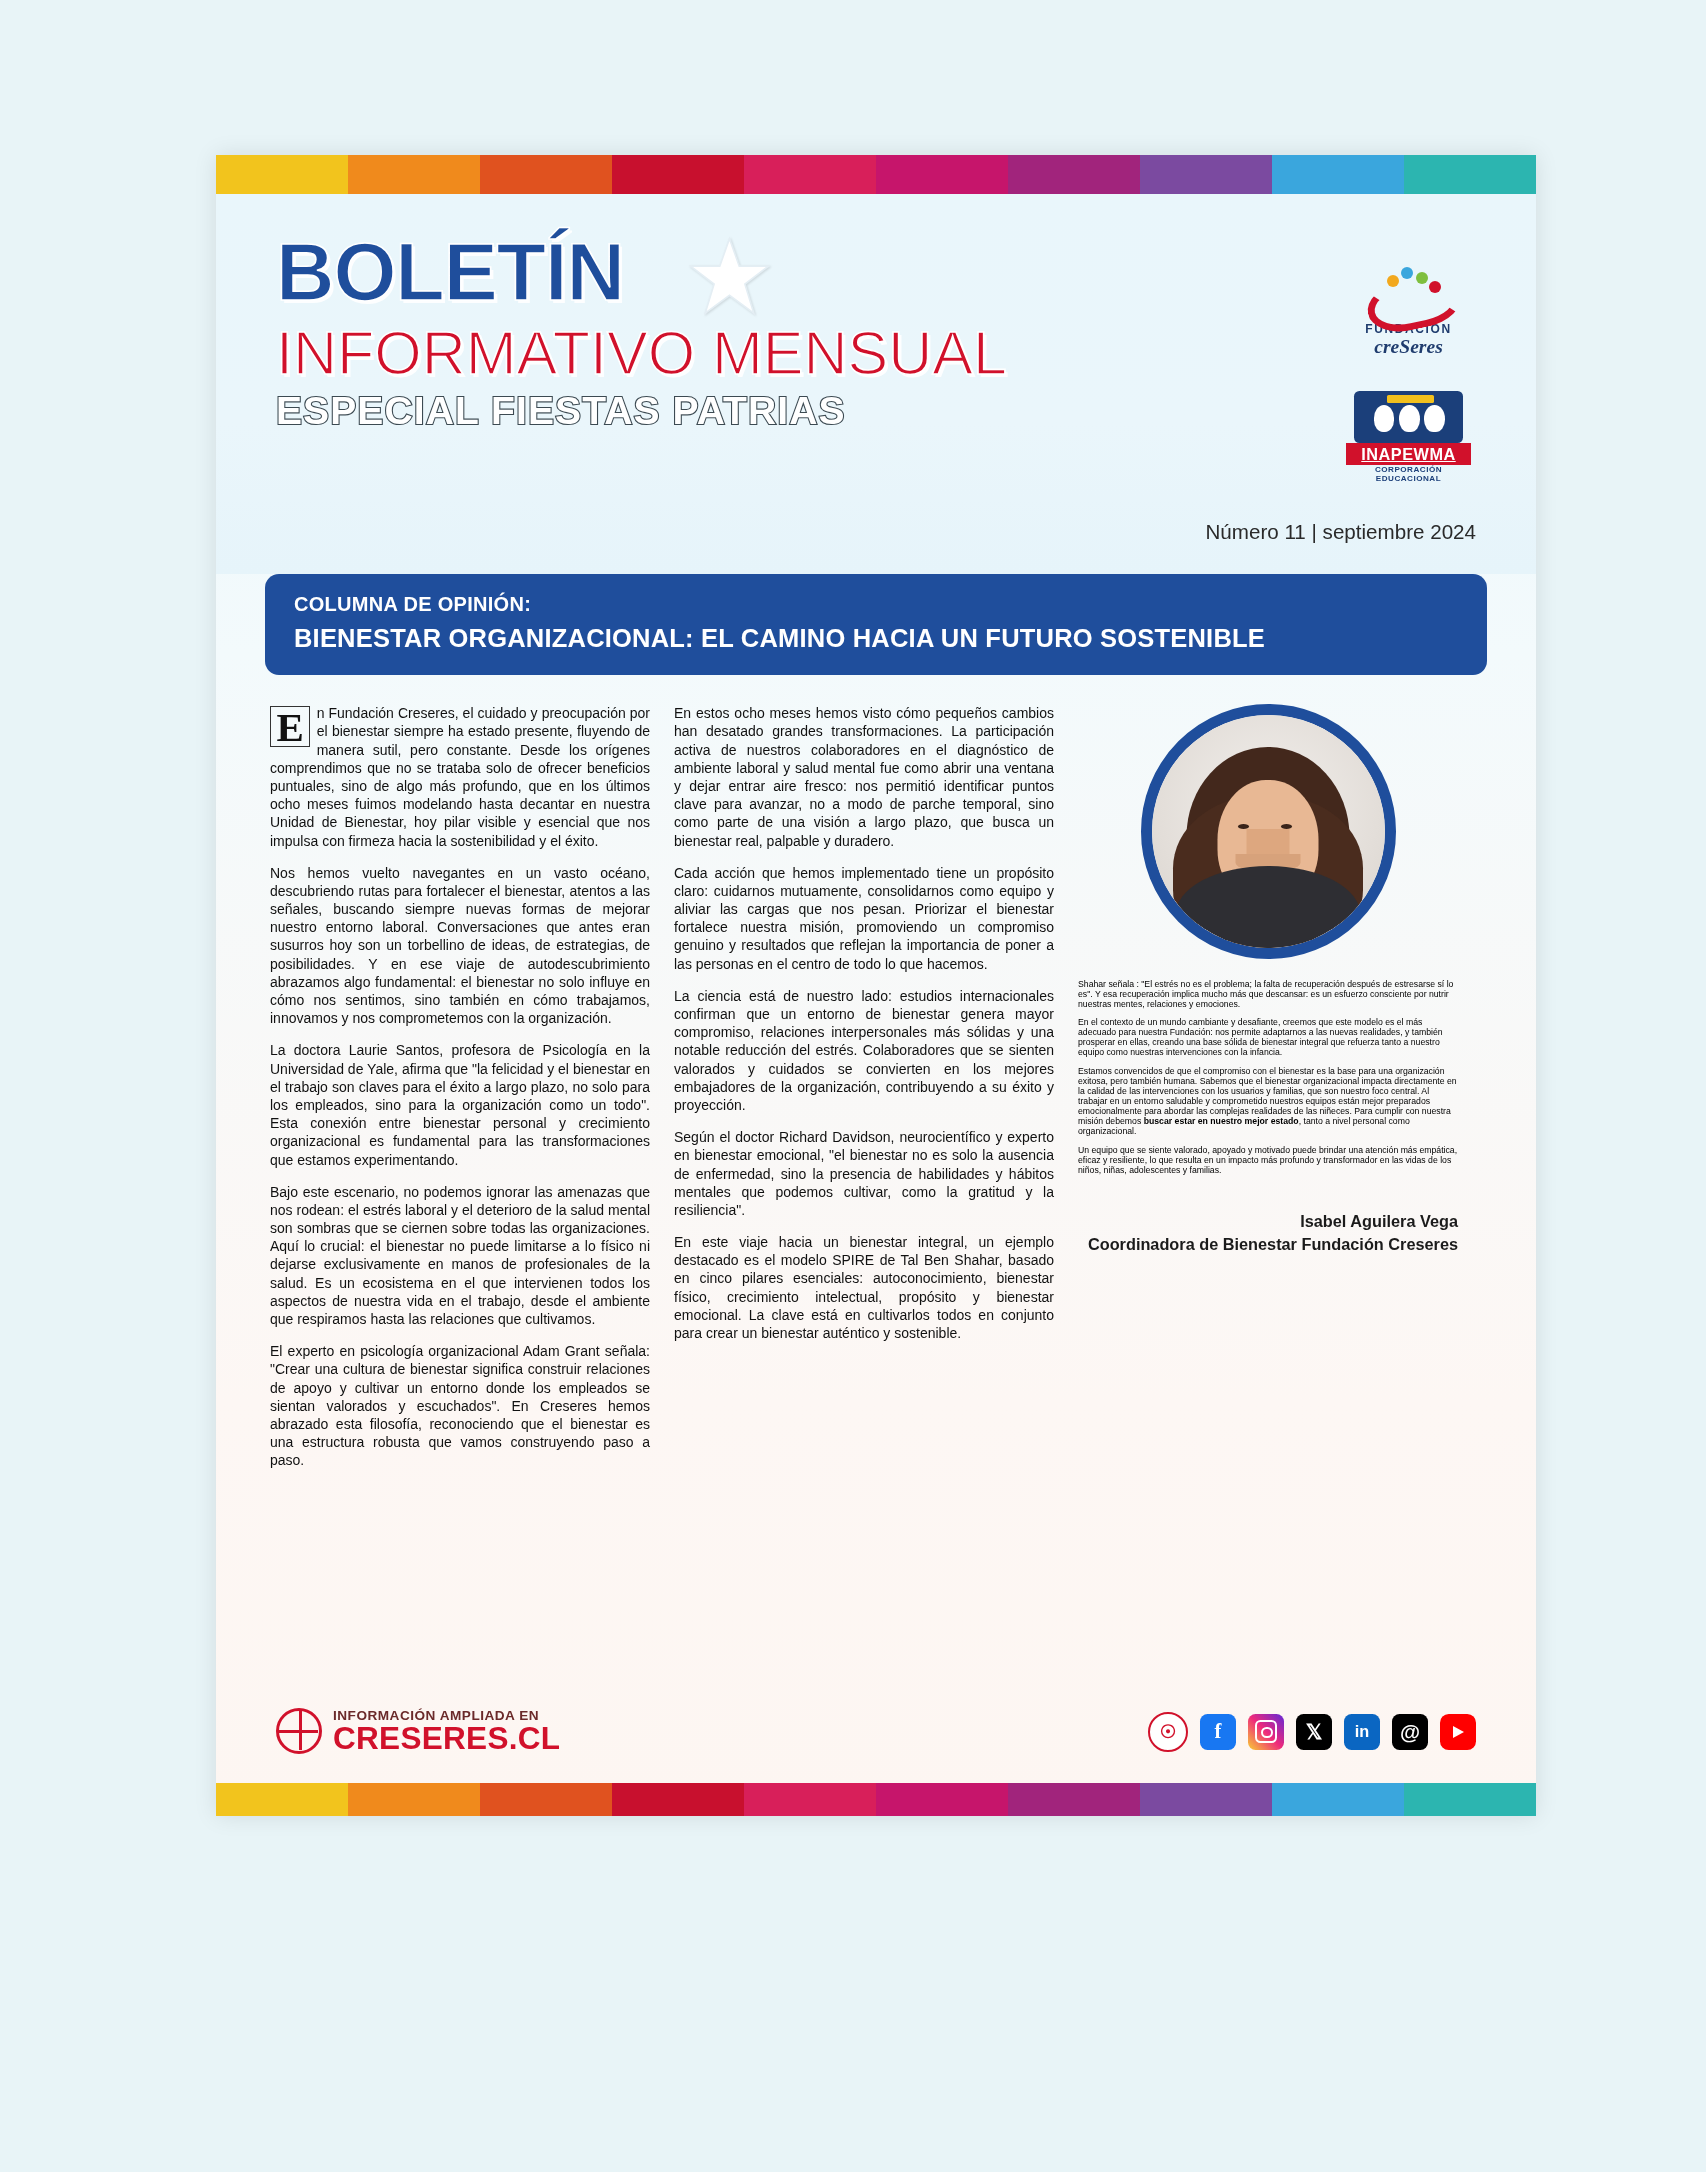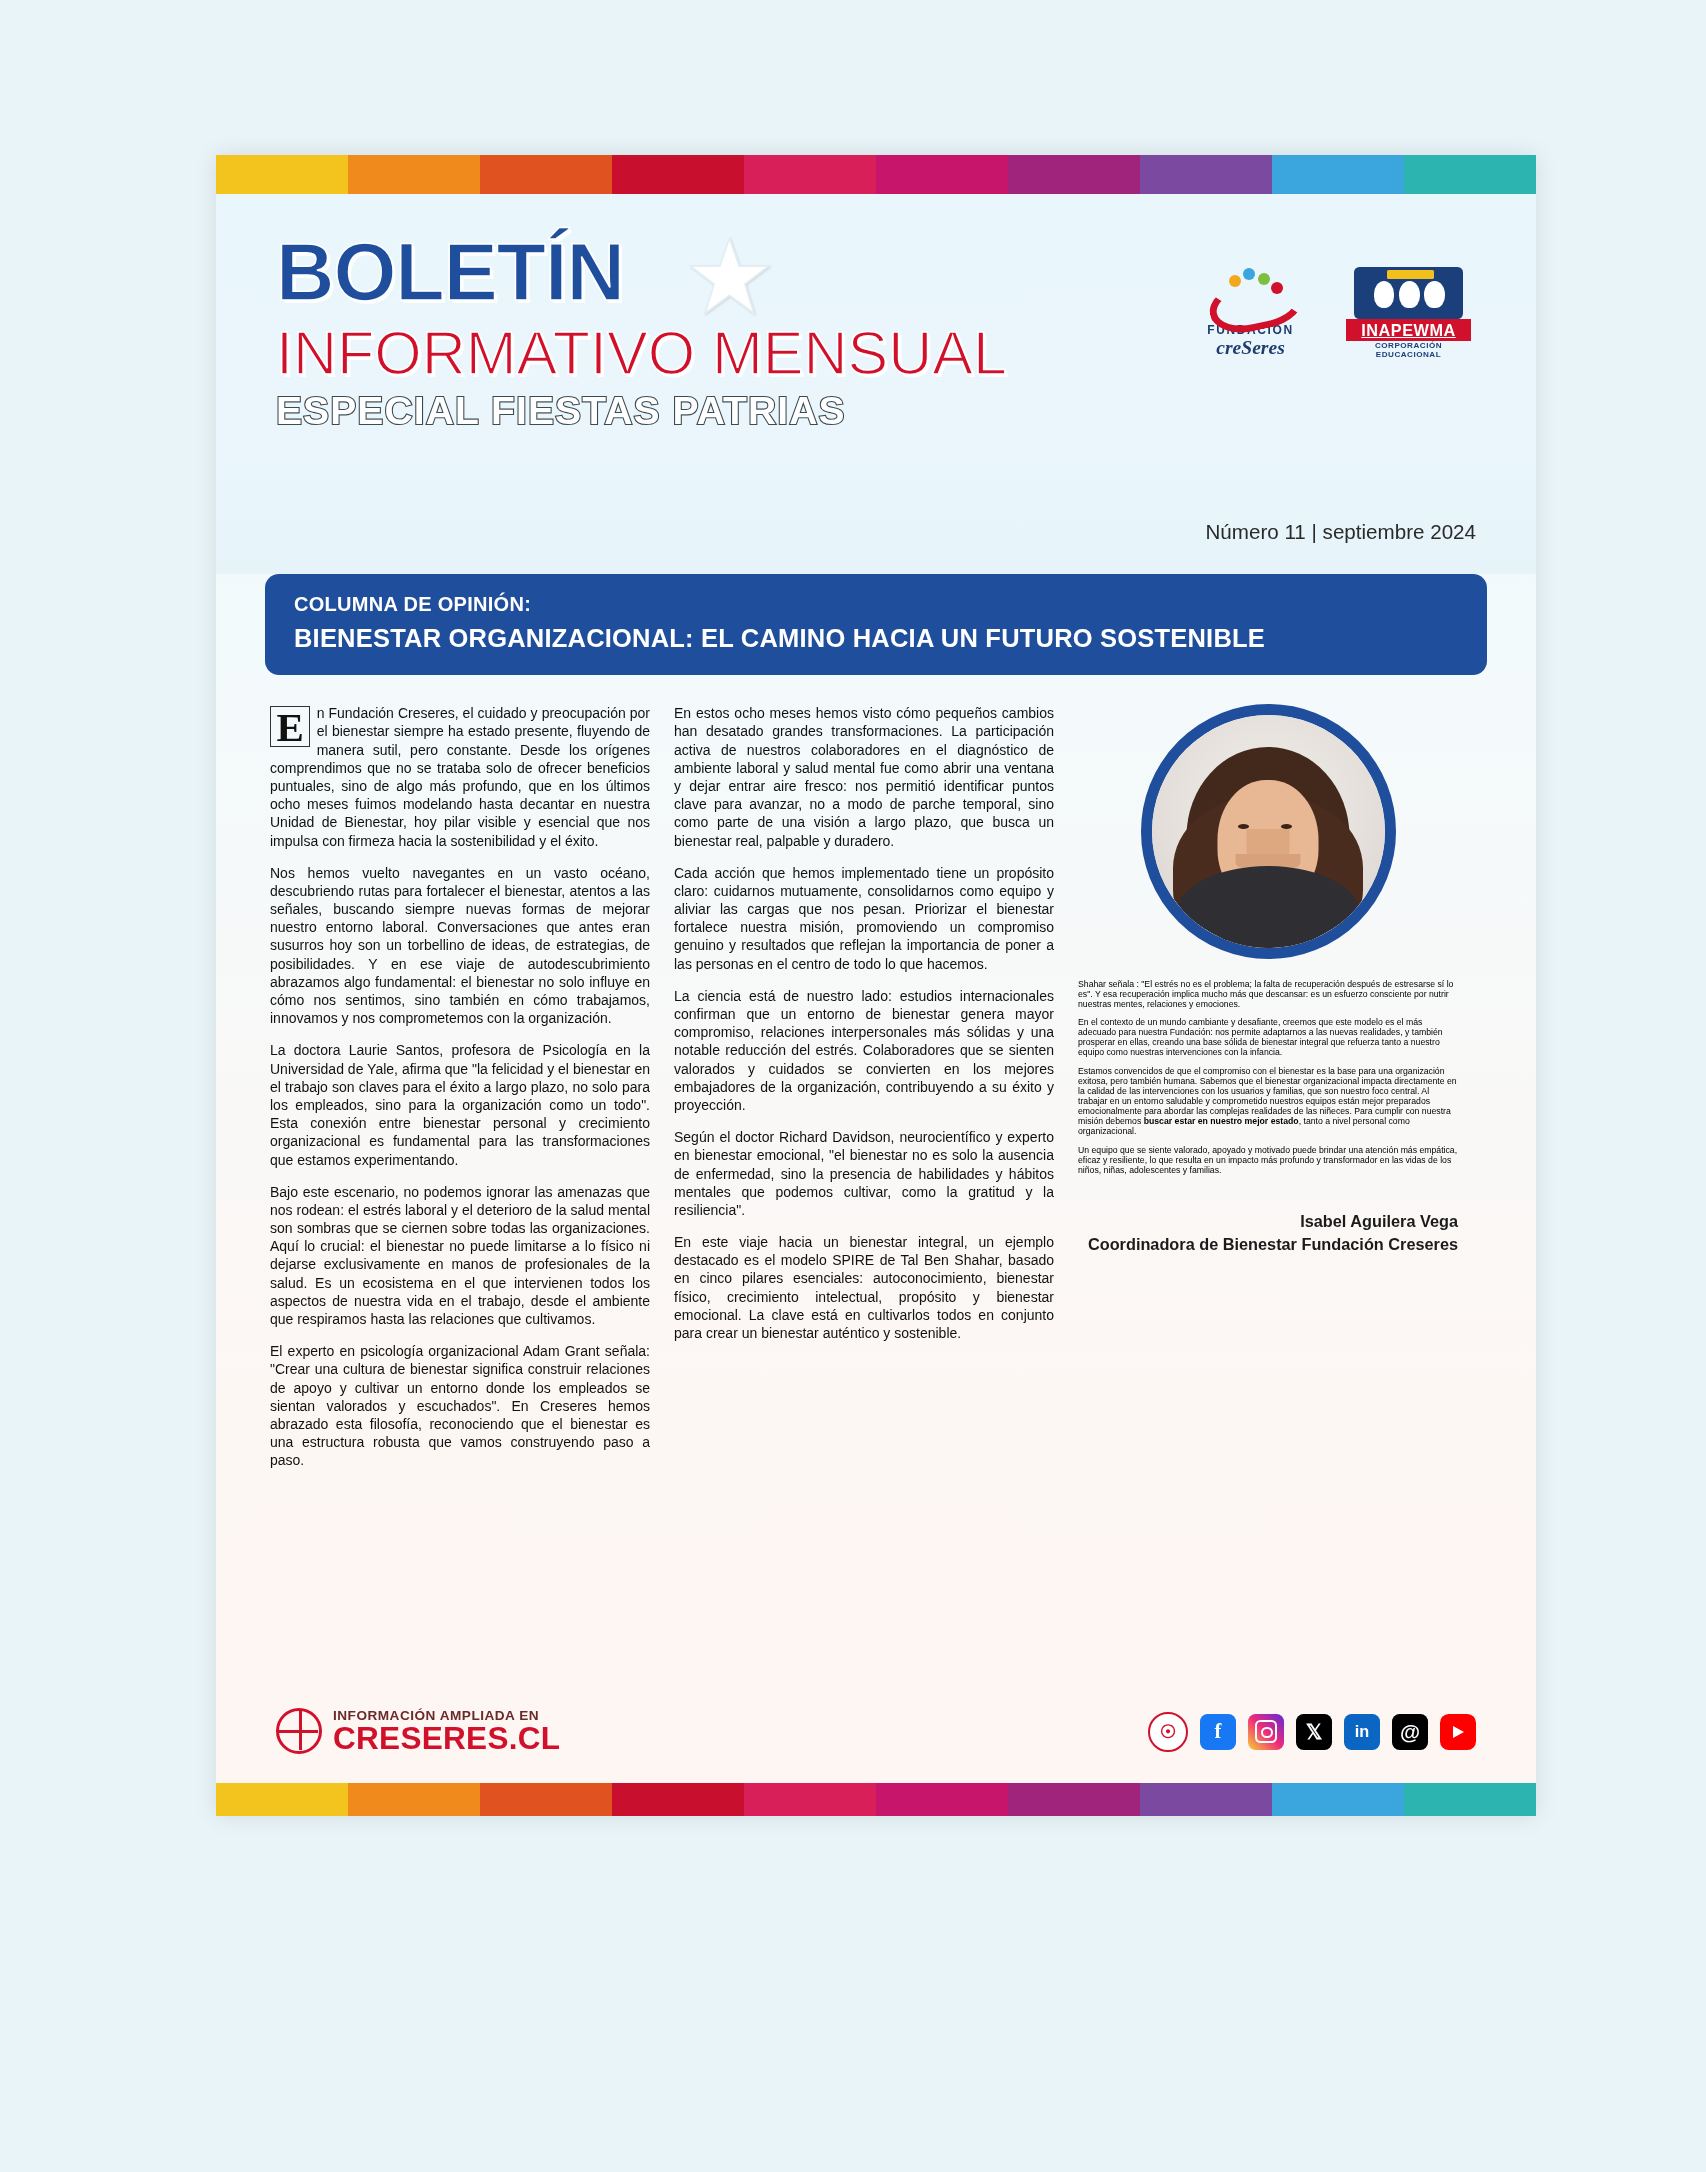--- a/index.html
+++ b/index.html
@@ -53,21 +53,21 @@
     font-size:39px;font-weight:bold;color:#ffffff;
     letter-spacing:1.1px;line-height:1;margin-top:7.6px;
     -webkit-text-stroke:2.2px #3c4a52;
     paint-order:stroke fill;
   }
   .issue{
     position:absolute;right:60px;top:326px;
     font-size:20.6px;color:#2a2a2a;
   }
   
-  .logos{position:absolute;right:65px;top:73px;display:flex;gap:33px;align-items:flex-end;}
+  .logos{position:absolute;right:65px;top:73px;display:flex;gap:33px;align-items:center;flex-direction:column;}
   .logo-creseres{width:125px;text-align:center;}
   .logo-creseres .mark{
     width:92px;height:52px;margin:0 auto 3.3px auto;position:relative;
   }
   .logo-creseres .swoosh{
     position:absolute;left:4.3px;top:12px;width:81px;height:36px;
     border:7px solid #d1112b;border-radius:50%/60%;
     border-top-color:transparent;border-right-color:transparent;
     transform:rotate(-12deg);
   }

